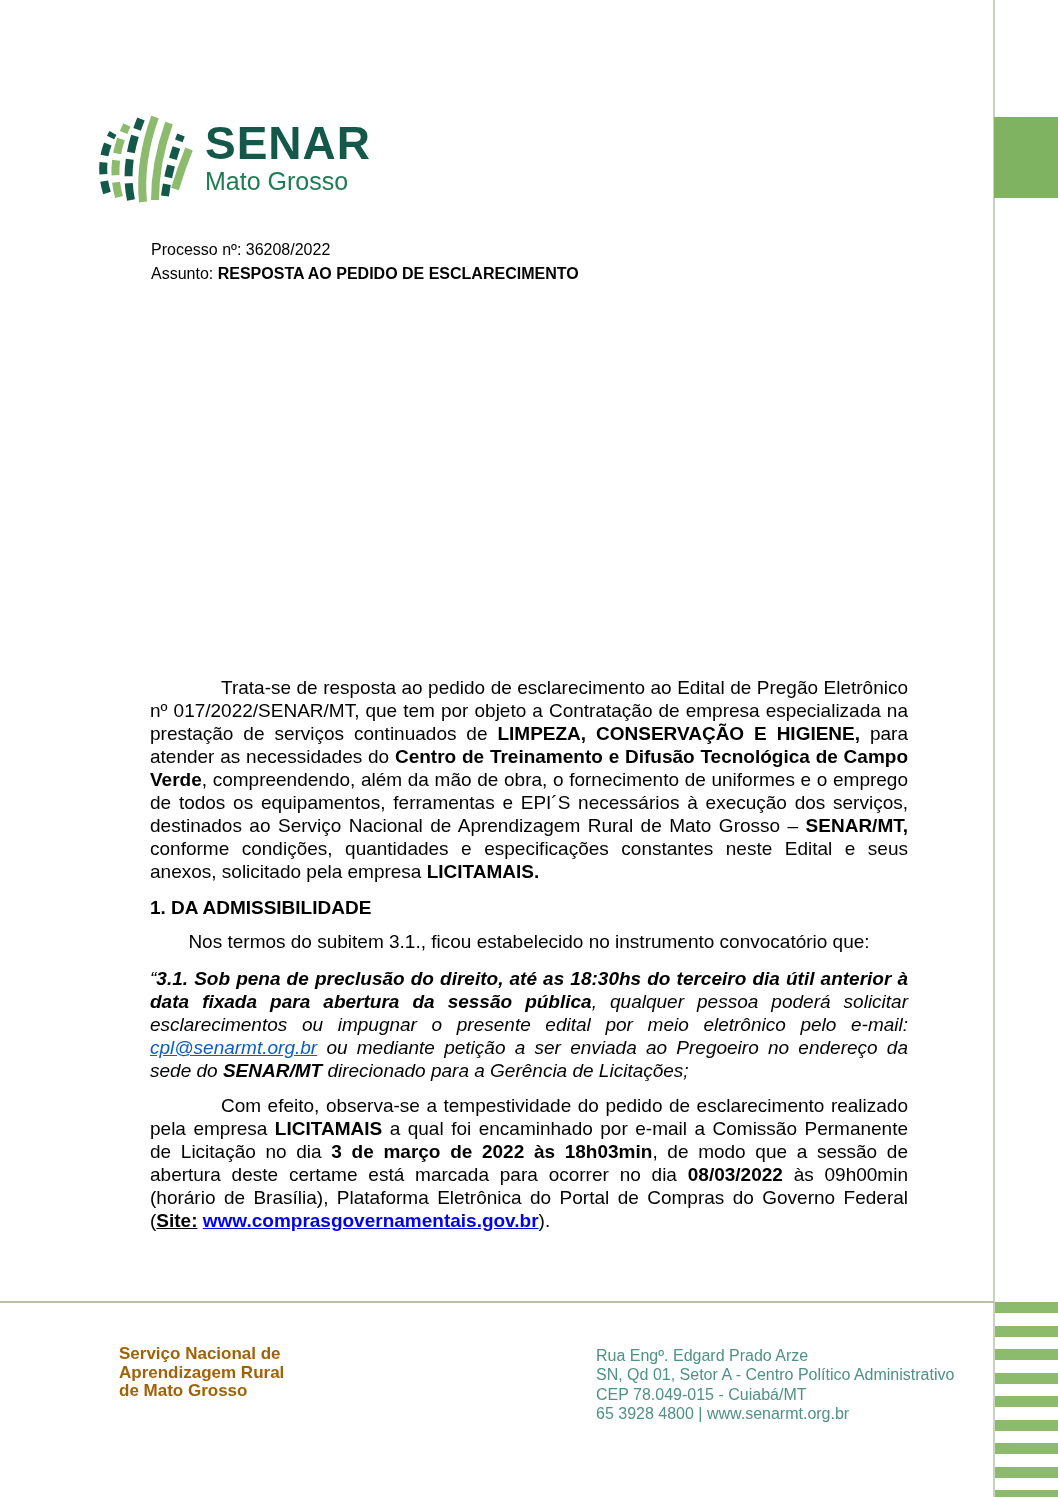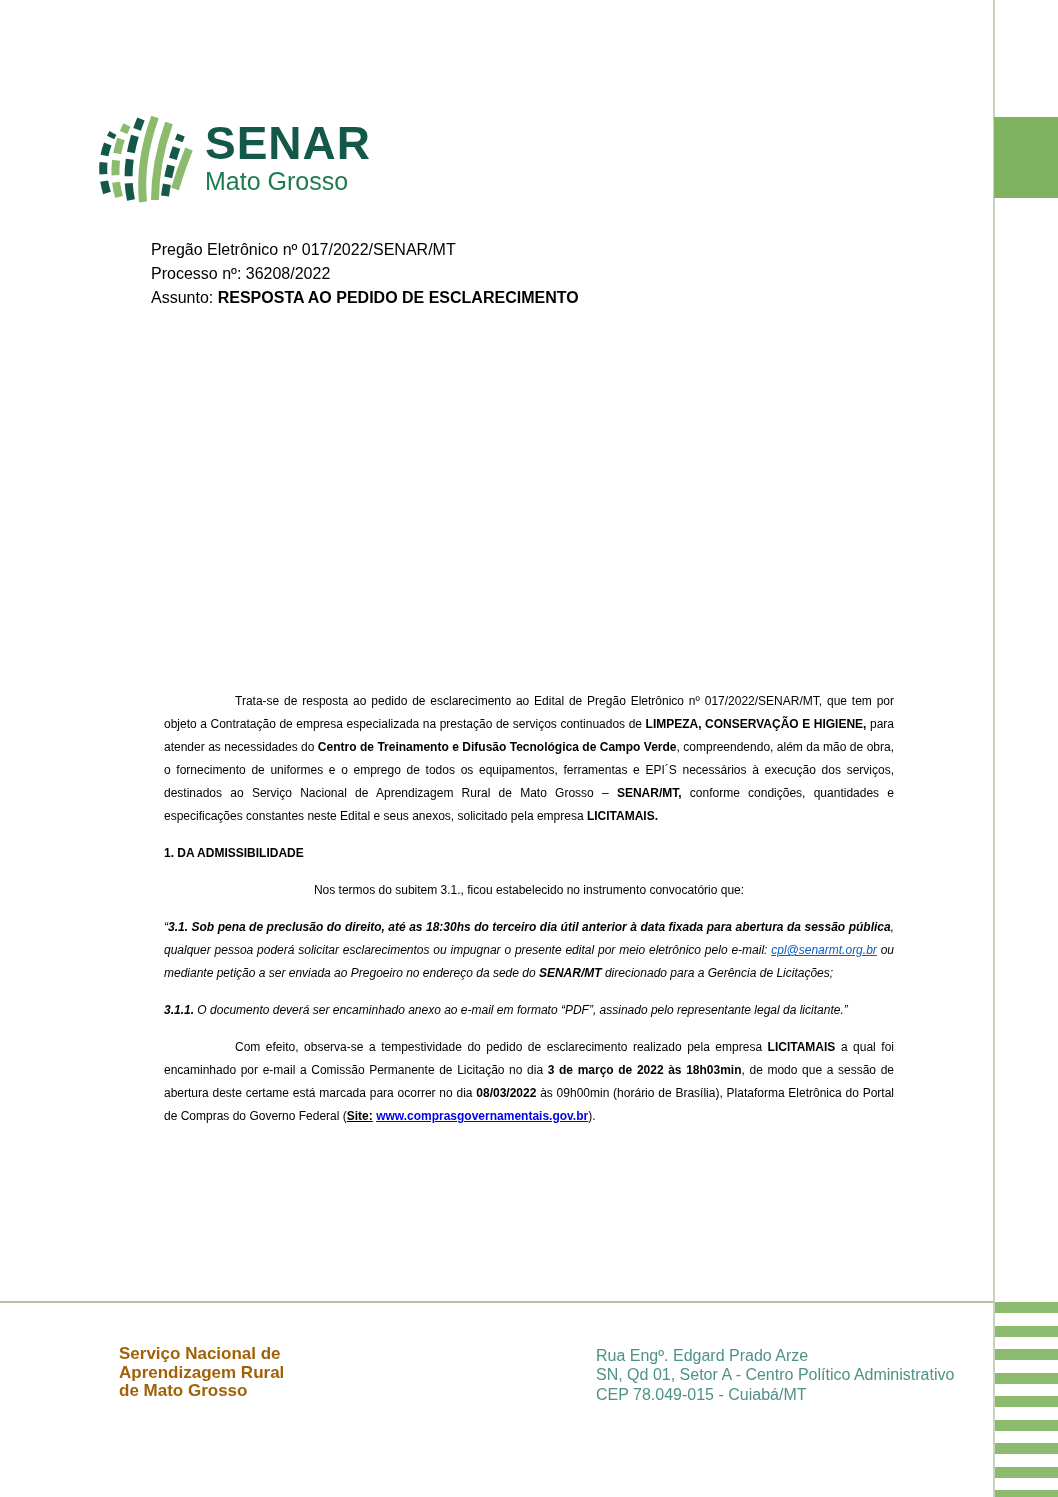--- a/index.html
+++ b/index.html
@@ -45,21 +45,21 @@
   .doc-header {
     position: absolute; left: 151px; top: 238px;
     font-size: 16px; line-height: 24px;
   }
 
   
   .body {
     position: absolute; left: 150px; top: 676px; width: 758px;
     font-size: 16px; line-height: 23px; text-align: justify;
   }
-  .body p, .body h3 { margin: 14px; padding: 0; font-size: 12px; line-height: 23px; }
+  .body p, .body h3 { margin: 0; padding: 0; font-size: 19px; line-height: 23px; }
   .indent { text-indent: 71px; }
   .heading { font-weight: 700; padding-left: 78px; margin-top: 13px !important; text-align: left; }
   .lead-in { padding-left: 78px; margin-top: 11px !important; text-align: center; }
   .quote { font-style: italic; }
   .q31 { margin-top: 14px !important; }
   .q311 { margin-top: 5px !important; }
   .closing { margin-top: 12px !important; }
 
   .b { font-weight: 700; }
   .u { text-decoration: underline; }
@@ -97,39 +97,38 @@
         <path d="M78 78 Q84 58 92 38" stroke="#8cbb6d" stroke-width="8"></path>
       </g>
     </svg>
     <div class="logo-text">
       <div class="logo-name">SENAR</div>
       <div class="logo-sub">Mato Grosso</div>
     </div>
   </div>
 
   <div class="doc-header">
-    <div>Pregão Eletrônico nº 017/2022/SENAR/MT</div>
     <div>Processo nº: 36208/2022</div>
     <div><span>Assunto: </span><span class="b">RESPOSTA AO PEDIDO DE ESCLARECIMENTO</span></div>
   </div>
 
   <div class="body">
     <p class="indent"><span>Trata-se de resposta ao pedido de esclarecimento ao Edital de Pregão Eletrônico nº 017/2022/SENAR/MT, que tem por objeto a Contratação de empresa especializada na prestação de serviços continuados de </span><span class="b">LIMPEZA, CONSERVAÇÃO E HIGIENE,</span><span> para atender as necessidades do </span><span class="b">Centro de Treinamento e Difusão Tecnológica de Campo Verde</span><span>, compreendendo, além da mão de obra, o fornecimento de uniformes e o emprego de todos os equipamentos, ferramentas e EPI´S necessários à execução dos serviços, destinados ao Serviço Nacional de Aprendizagem Rural de Mato Grosso – </span><span class="b">SENAR/MT,</span><span> conforme condições, quantidades e especificações constantes neste Edital e seus anexos, solicitado pela empresa </span><span class="b">LICITAMAIS.</span></p>
     <h3 class="heading">1. DA ADMISSIBILIDADE</h3>
     <p class="lead-in">Nos termos do subitem 3.1., ficou estabelecido no instrumento convocatório que:</p>
     <p class="quote q31"><span>“</span><span class="b">3.1. Sob pena de preclusão do direito, até as 18:30hs do terceiro dia útil anterior à data fixada para abertura da sessão pública</span><span>, qualquer pessoa poderá solicitar esclarecimentos ou impugnar o presente edital por meio eletrônico pelo e-mail: </span><a href="#" class="u link">cpl@senarmt.org.br</a><span> ou mediante petição a ser enviada ao Pregoeiro no endereço da sede do </span><span class="b">SENAR/MT</span><span> direcionado para a Gerência de Licitações;</span></p>
-    <p class="quote q311"><span class="b">3.1.1.</span><span> O documento deverá ser encaminhado anexo ao e-mail em formato “PDF”, assinado pelo representante legal da licitante.”</span></p>
     <p class="indent closing"><span>Com efeito, observa-se a tempestividade do pedido de esclarecimento realizado pela empresa </span><span class="b">LICITAMAIS</span><span> a qual foi encaminhado por e-mail a Comissão Permanente de Licitação no dia </span><span class="b">3 de março de 2022 às 18h03min</span><span>, de modo que a sessão de abertura deste certame está marcada para ocorrer no dia </span><span class="b">08/03/2022</span><span> às 09h00min (horário de Brasília), Plataforma Eletrônica do Portal de Compras do Governo Federal (</span><span class="b u">Site:</span><span> </span><a href="#" class="b u">www.comprasgovernamentais.gov.br</a><span>).</span></p>
   </div>
 
   <div class="footer-left">
     <div>Serviço Nacional de</div>
     <div>Aprendizagem Rural</div>
     <div>de Mato Grosso</div>
   </div>
 
   <div class="footer-right">
     <div>Rua Engº. Edgard Prado Arze</div>
     <div>SN, Qd 01, Setor A - Centro Político Administrativo</div>
     <div>CEP 78.049-015 - Cuiabá/MT</div>
+    <div>65 3928 4800 | www.senarmt.org.br</div>
   </div>
 
 </div>
 
 </body></html>

